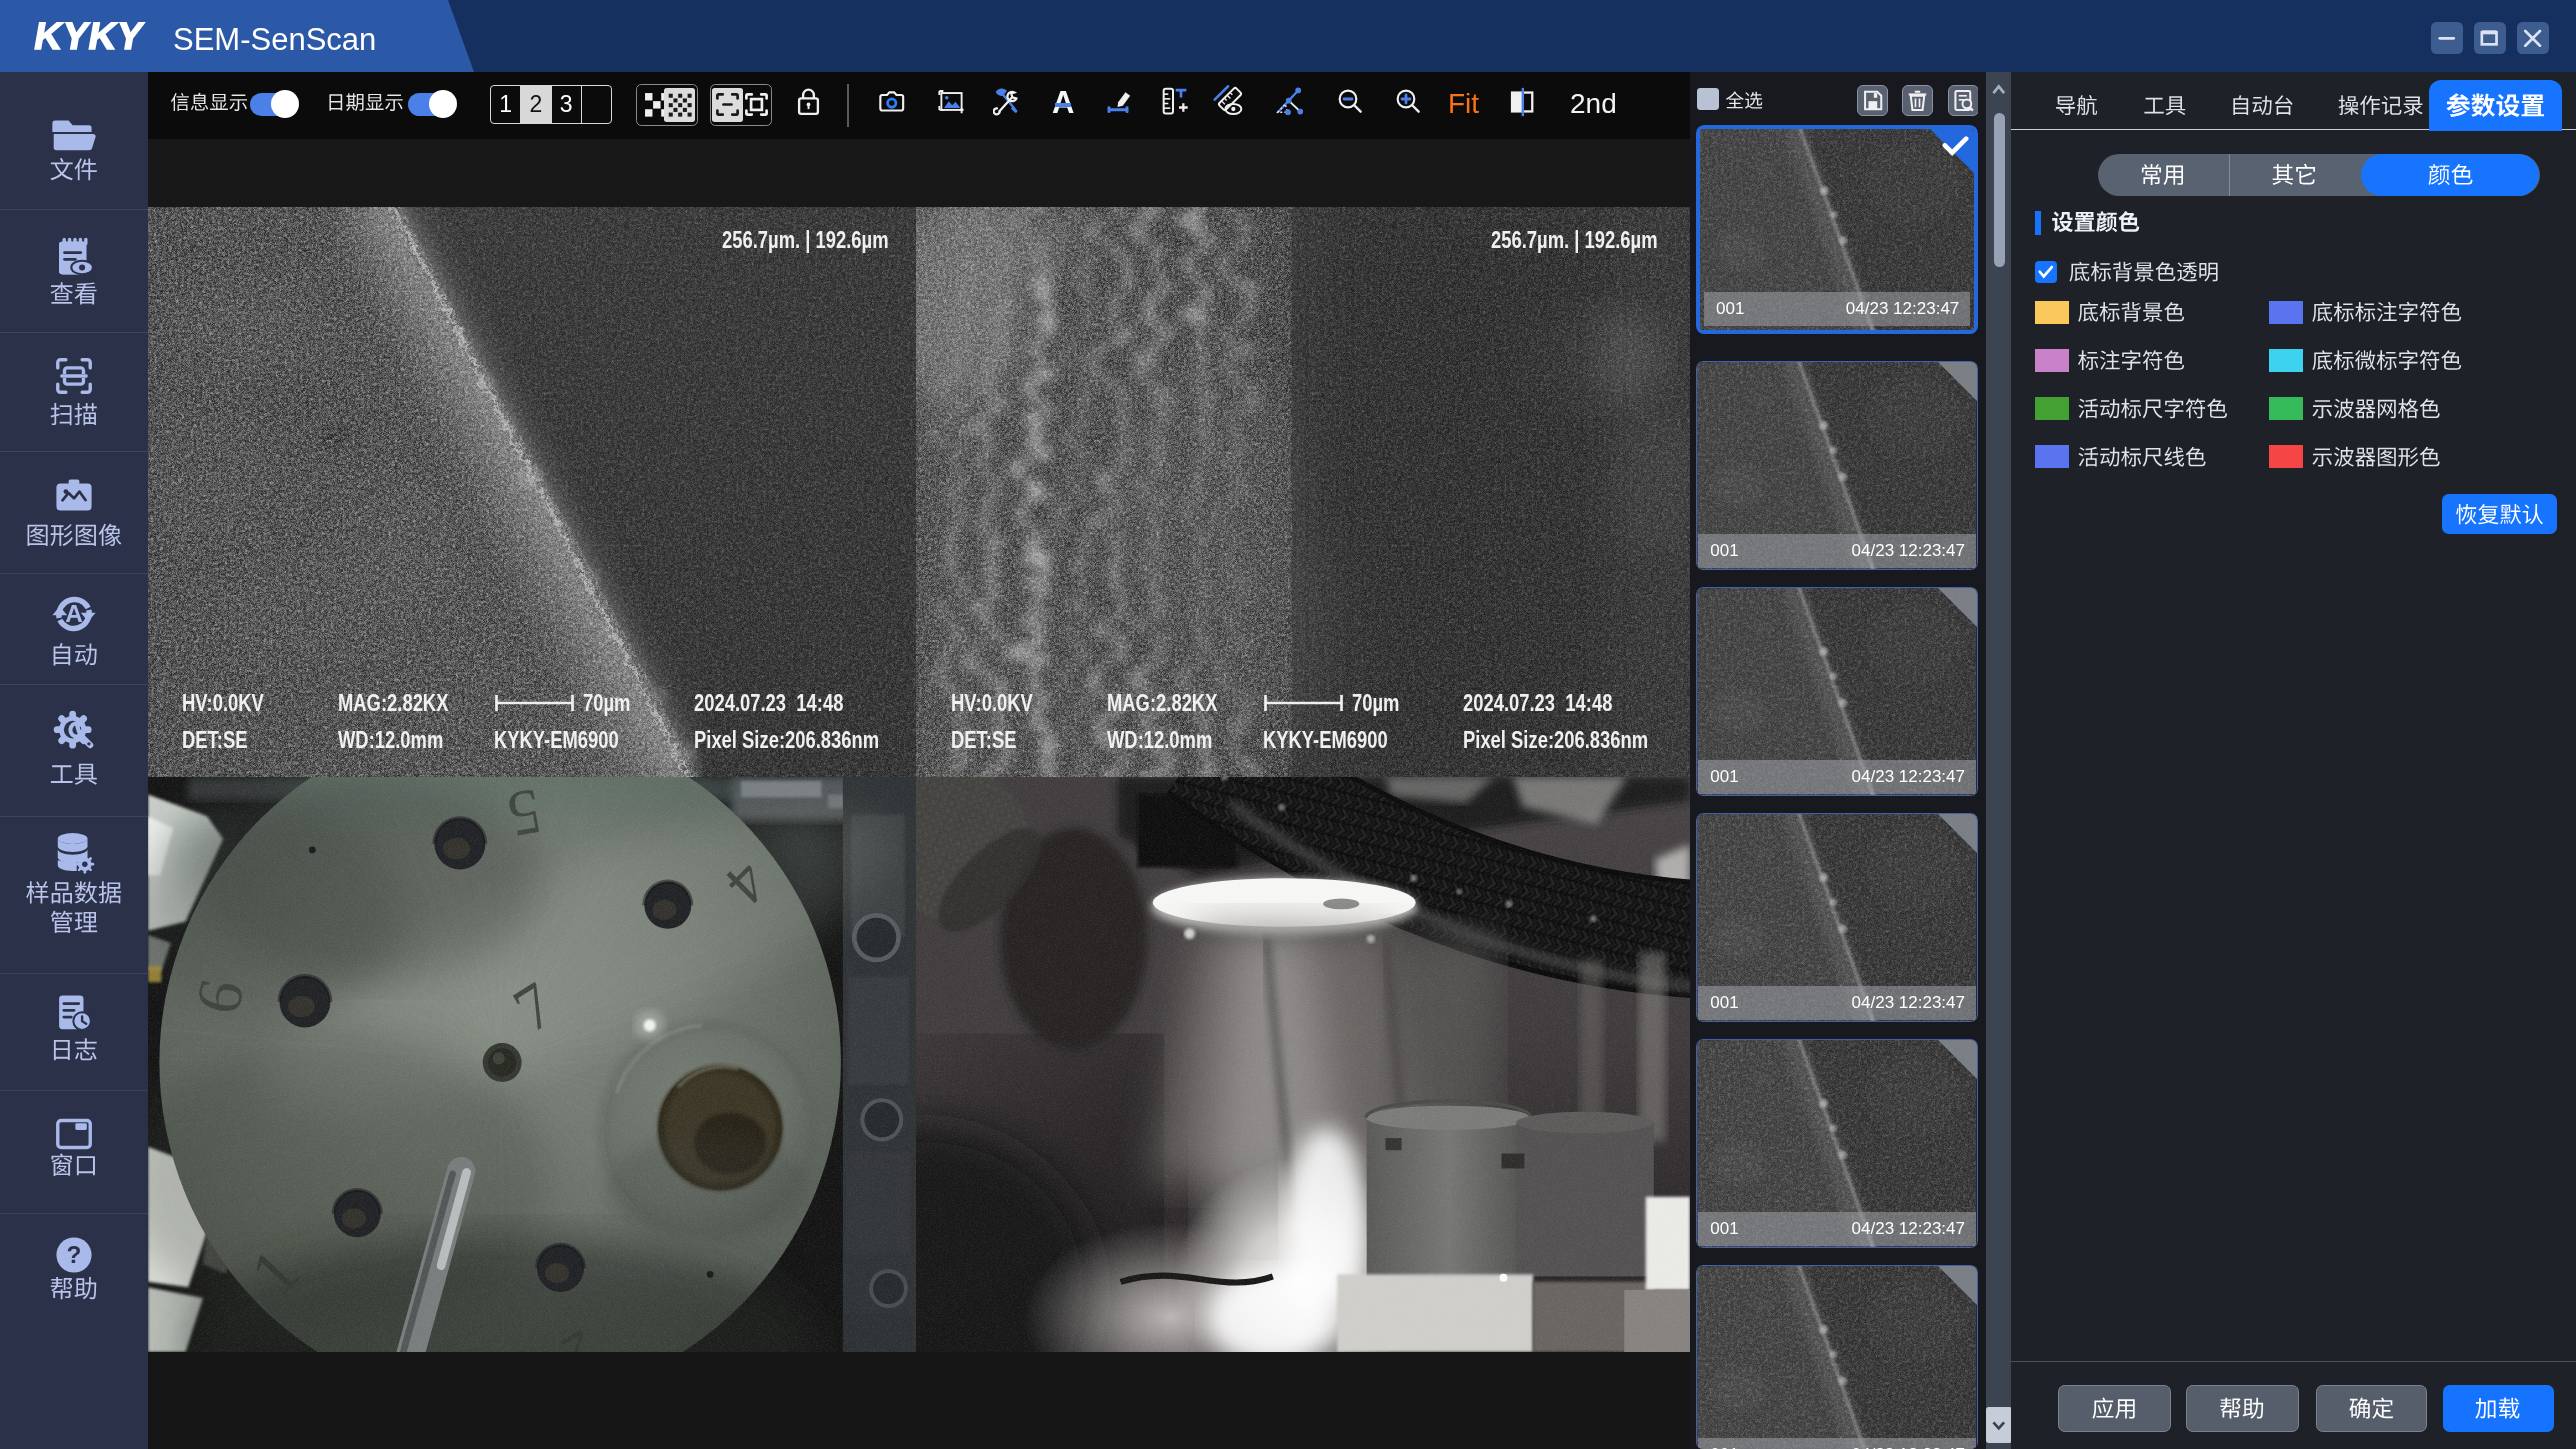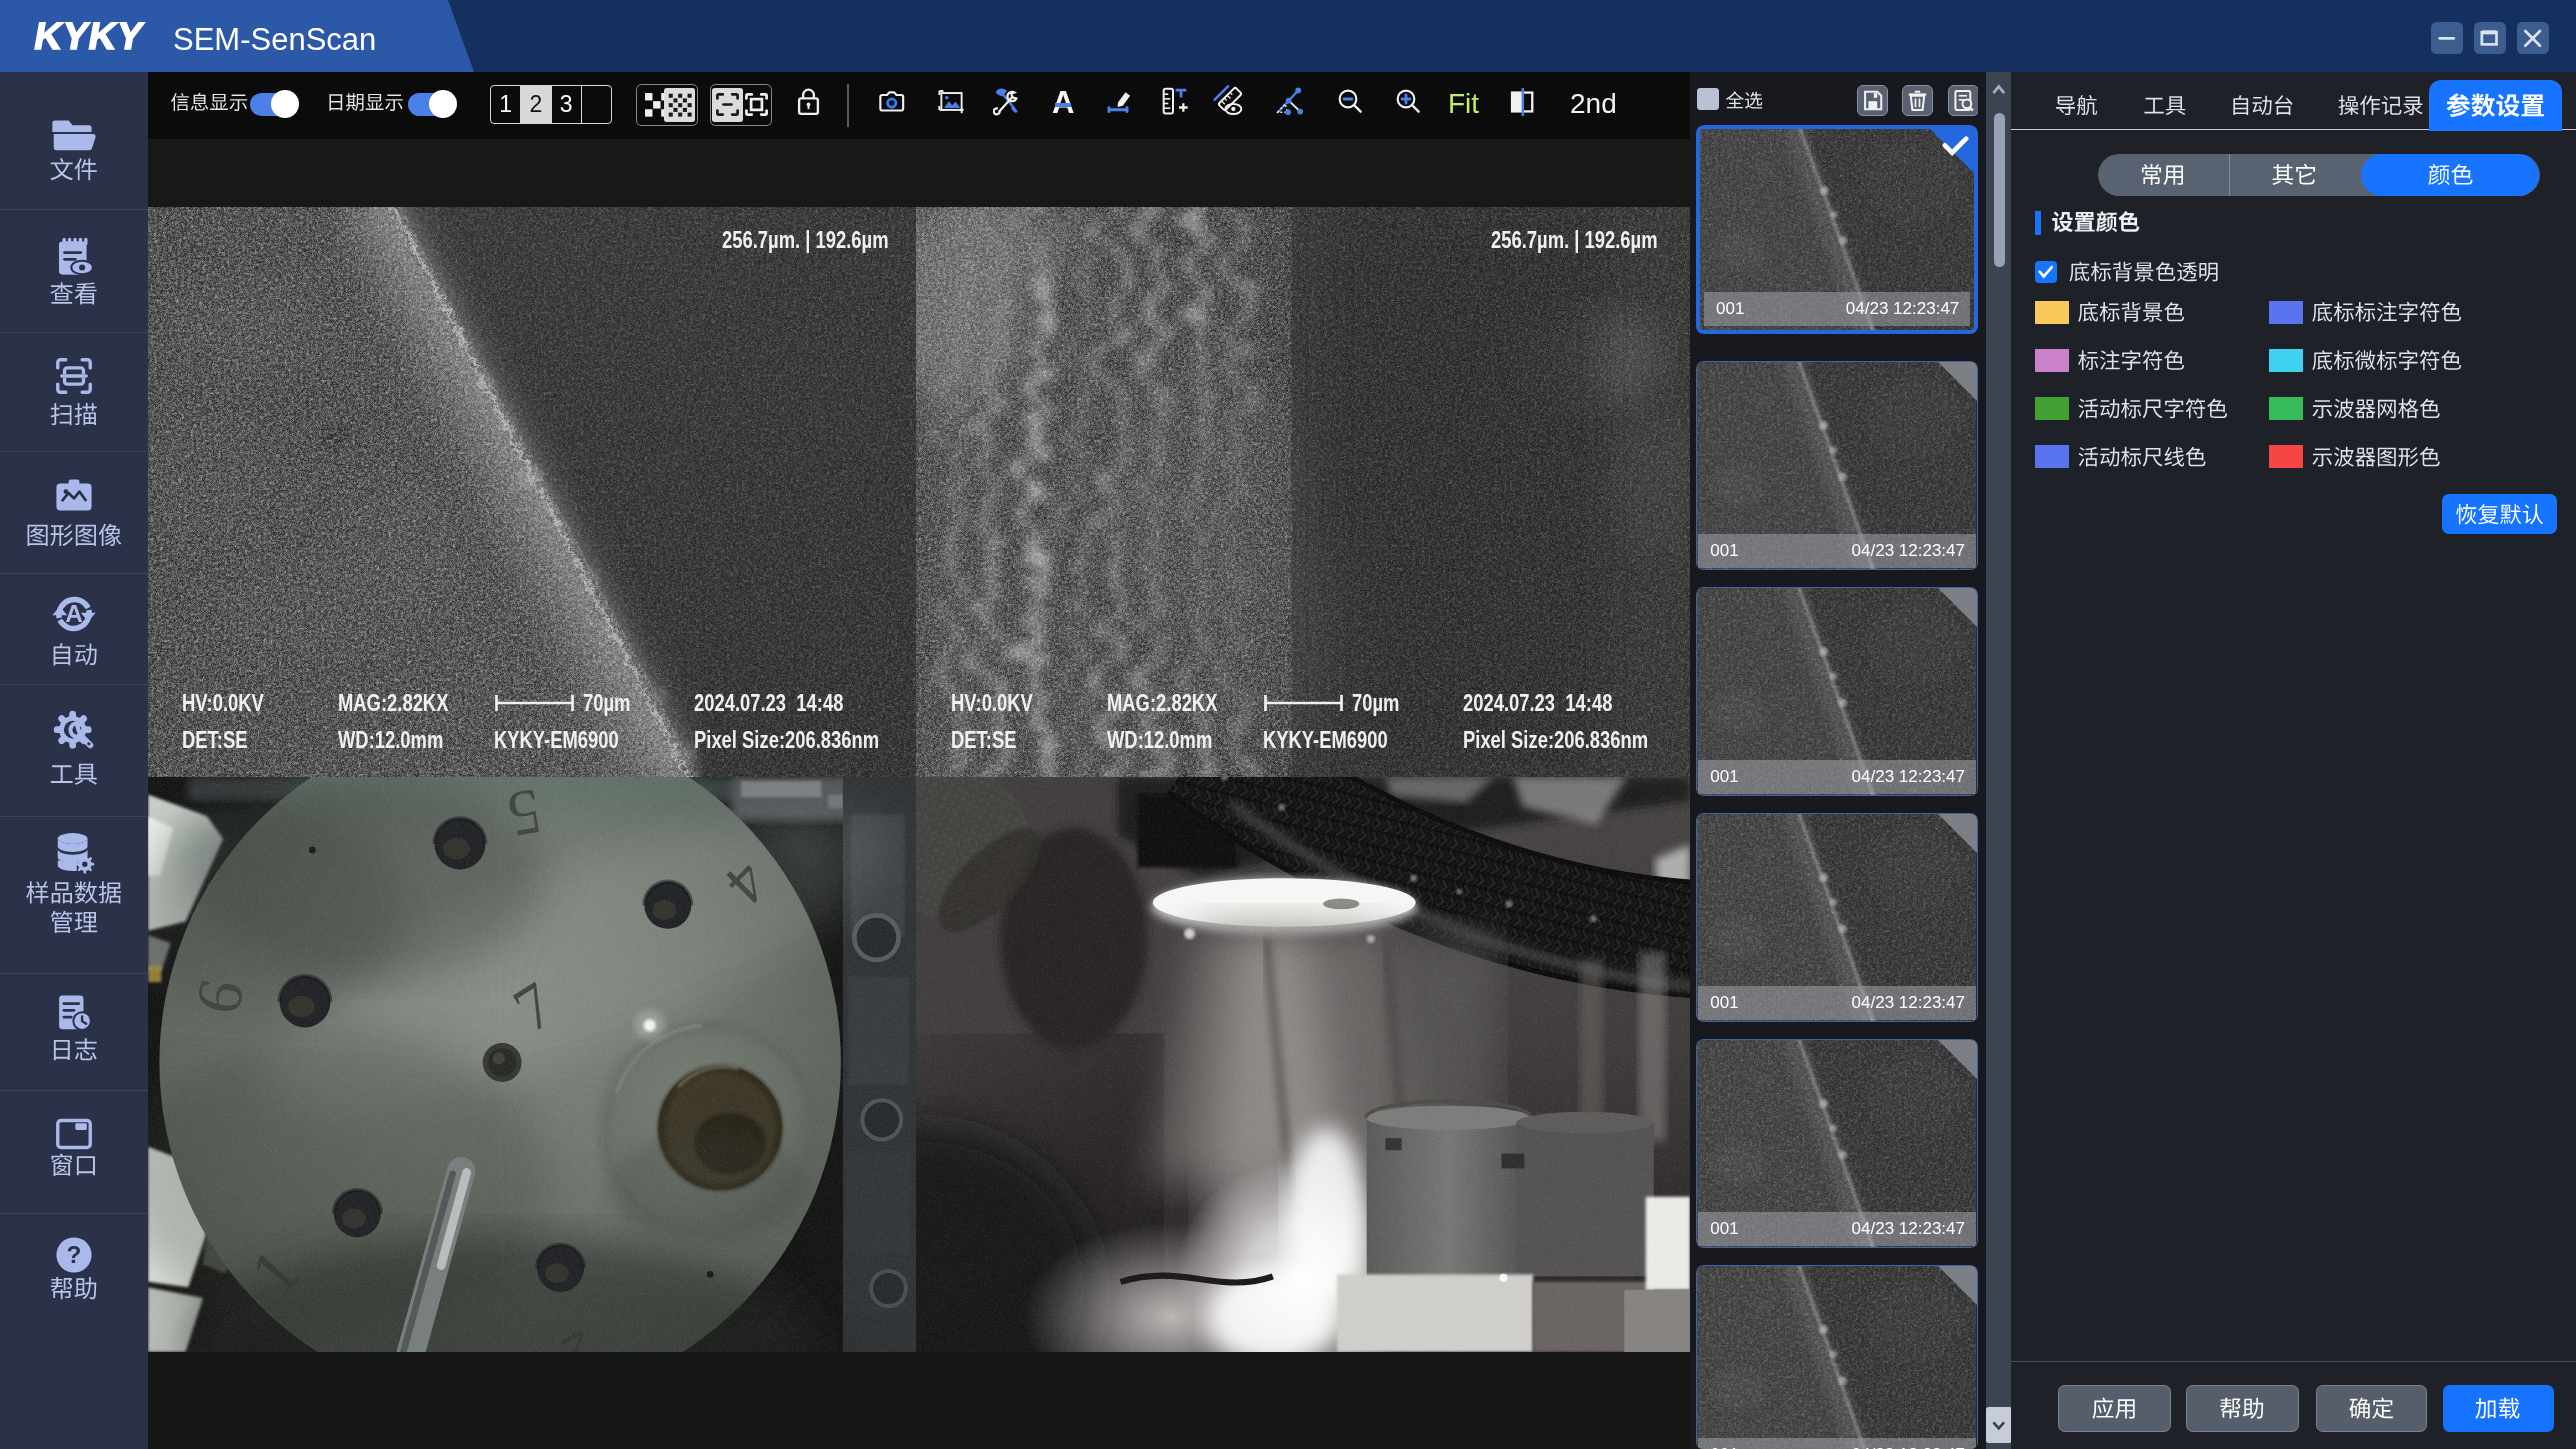--- a/index.html
+++ b/index.html
@@ -255,21 +255,21 @@
     <circle cx="18" cy="18" r="12.5" fill="none" stroke="#f0f0f0" stroke-width="3.2"></circle>
     <line x1="27" y1="27" x2="37" y2="37" stroke="#f0f0f0" stroke-width="3.6" stroke-linecap="round"></line>
     <line x1="12" y1="18" x2="24" y2="18" stroke="#4a80e8" stroke-width="4.2" stroke-linecap="round"></line>
   </svg>
 <svg class="abs" style="left:1394px;top:87px" width="28" height="28" viewBox="0 0 42 42">
     <circle cx="18" cy="18" r="12.5" fill="none" stroke="#f0f0f0" stroke-width="3.2"></circle>
     <line x1="27" y1="27" x2="37" y2="37" stroke="#f0f0f0" stroke-width="3.6" stroke-linecap="round"></line>
     <line x1="12" y1="18" x2="24" y2="18" stroke="#4a80e8" stroke-width="4.2" stroke-linecap="round"></line>
     <line x1="18" y1="12" x2="18" y2="24" stroke="#4a80e8" stroke-width="4.2" stroke-linecap="round"></line>
   </svg>
-<div class="lat" style="left:1448px;top:88px;font-size:28px;font-weight:normal;color:#bef264">Fit</div>
+<div class="lat" style="left:1448px;top:88px;font-size:28px;font-weight:normal;color:#f97316">Fit</div>
 <svg class="abs" style="left:1508px;top:85px" width="31" height="34" viewBox="0 0 46 50">
     <rect x="6" y="11" width="30" height="28" fill="none" stroke="#f0f0f0" stroke-width="3.4"></rect>
     <rect x="6" y="11" width="15" height="28" fill="#f0f0f0"></rect>
     <line x1="22" y1="4" x2="22" y2="46" stroke="#4a80e8" stroke-width="3.6"></line>
   </svg>
 <div class="lat" style="left:1570px;top:88px;font-size:28px;font-weight:normal;color:#f4f4f4">2nd</div>
 <svg class="abs" style="left:148px;top:207px" width="768" height="570" viewBox="0 0 1145 868" preserveAspectRatio="none">
     <defs>
       <filter id="grain" x="0" y="0" width="100%" height="100%">
         <feTurbulence type="fractalNoise" baseFrequency="0.8" numOctaves="3" seed="7" stitchTiles="stitch"></feTurbulence>

